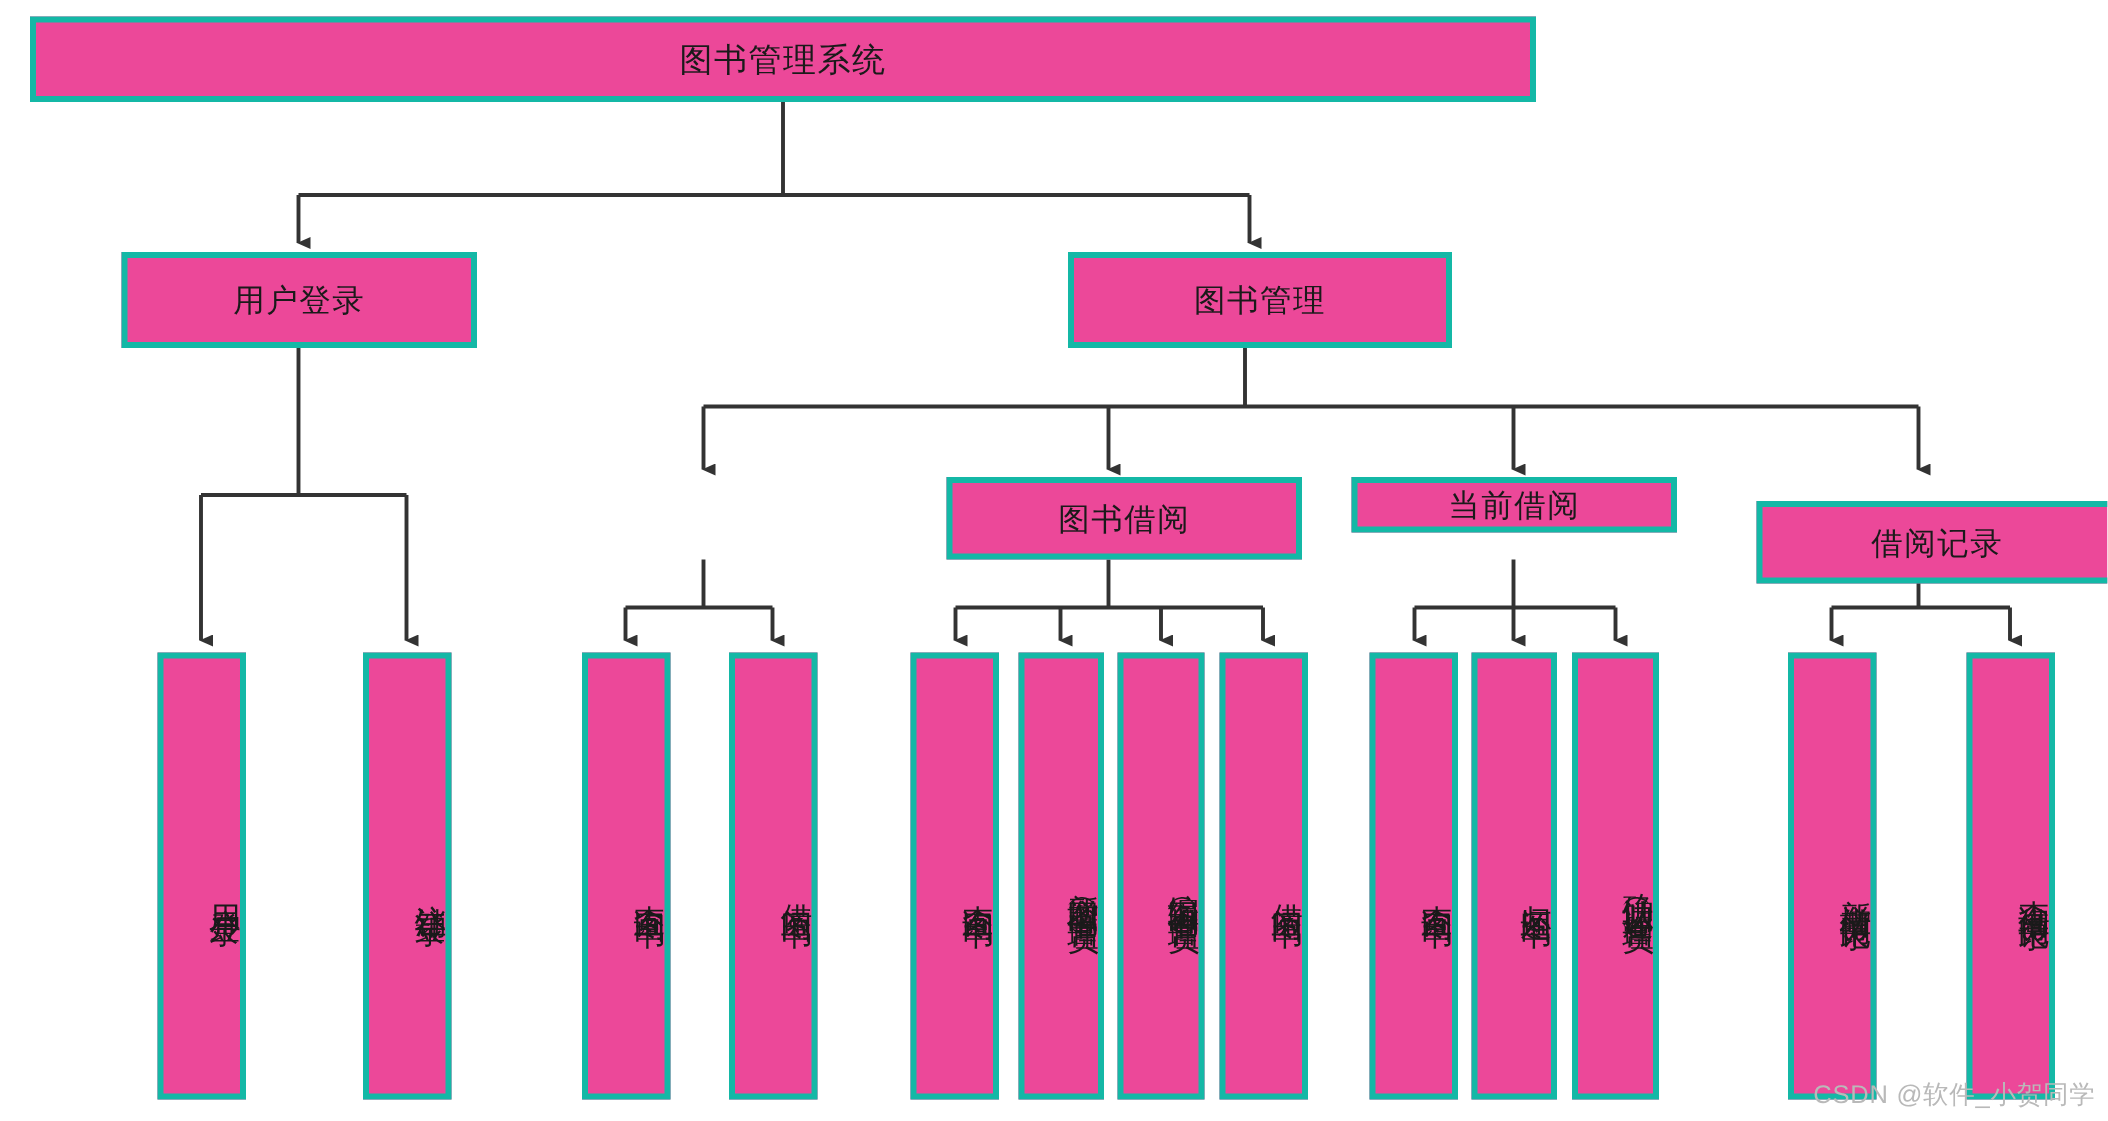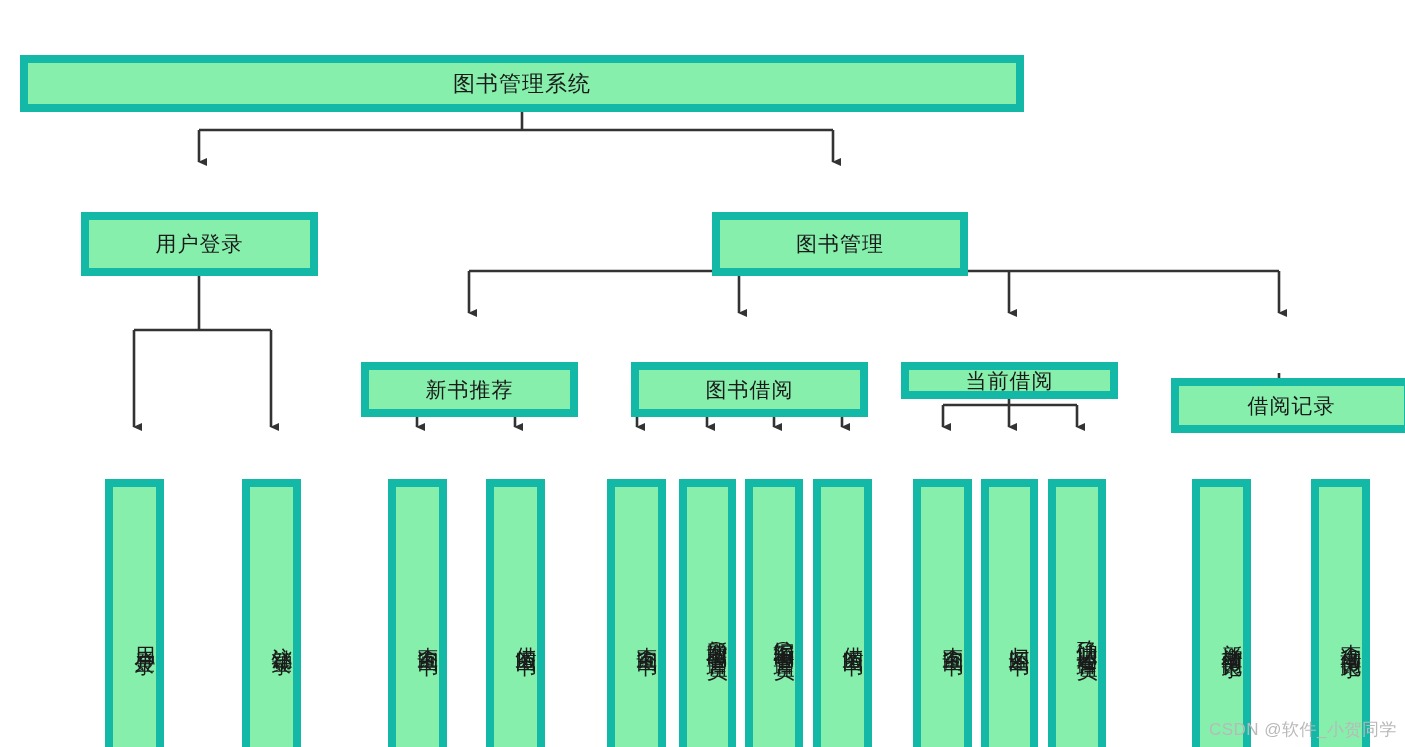--- a/index.html
+++ b/index.html
@@ -13,27 +13,26 @@
   #canvas {
     position: relative;
     width: 1405px;
     height: 747px;
     background: #ffffff;
     overflow: hidden;
   }
   .node {
     position: absolute;
     box-sizing: border-box;
-    border: 8px solid #14b8a6;
-    background: #86efac;
+    border: 4px solid #14b8a6;
+    background: #ec4899;
     display: flex;
     align-items: center;
     justify-content: center;
     color: #1a1a1a;
-    margin-top: 44px;
   }
   .node.horiz {
     font-size: 21px;
     letter-spacing: 1px;
   }
   .node.root {
     font-size: 22px;
   }
   .node.vert {
     writing-mode: vertical-rl;
@@ -128,23 +127,20 @@
     <span>图书管理系统</span>
   </div>
 
   <div class="node horiz" style="left:81px; top:168px; width:237px; height:64px;">
     <span>用户登录</span>
   </div>
   <div class="node horiz" style="left:712px; top:168px; width:256px; height:64px;">
     <span>图书管理</span>
   </div>
 
-  <div class="node horiz" style="left:361px; top:318px; width:217px; height:55px;">
-    <span>新书推荐</span>
-  </div>
   <div class="node horiz" style="left:631px; top:318px; width:237px; height:55px;">
     <span>图书借阅</span>
   </div>
   <div class="node horiz" style="left:901px; top:318px; width:217px; height:37px;">
     <span>当前借阅</span>
   </div>
   <div class="node horiz" style="left:1171px; top:334px; width:241px; height:55px;text-align:right;">
     <span>借阅记录</span>
   </div>
 

